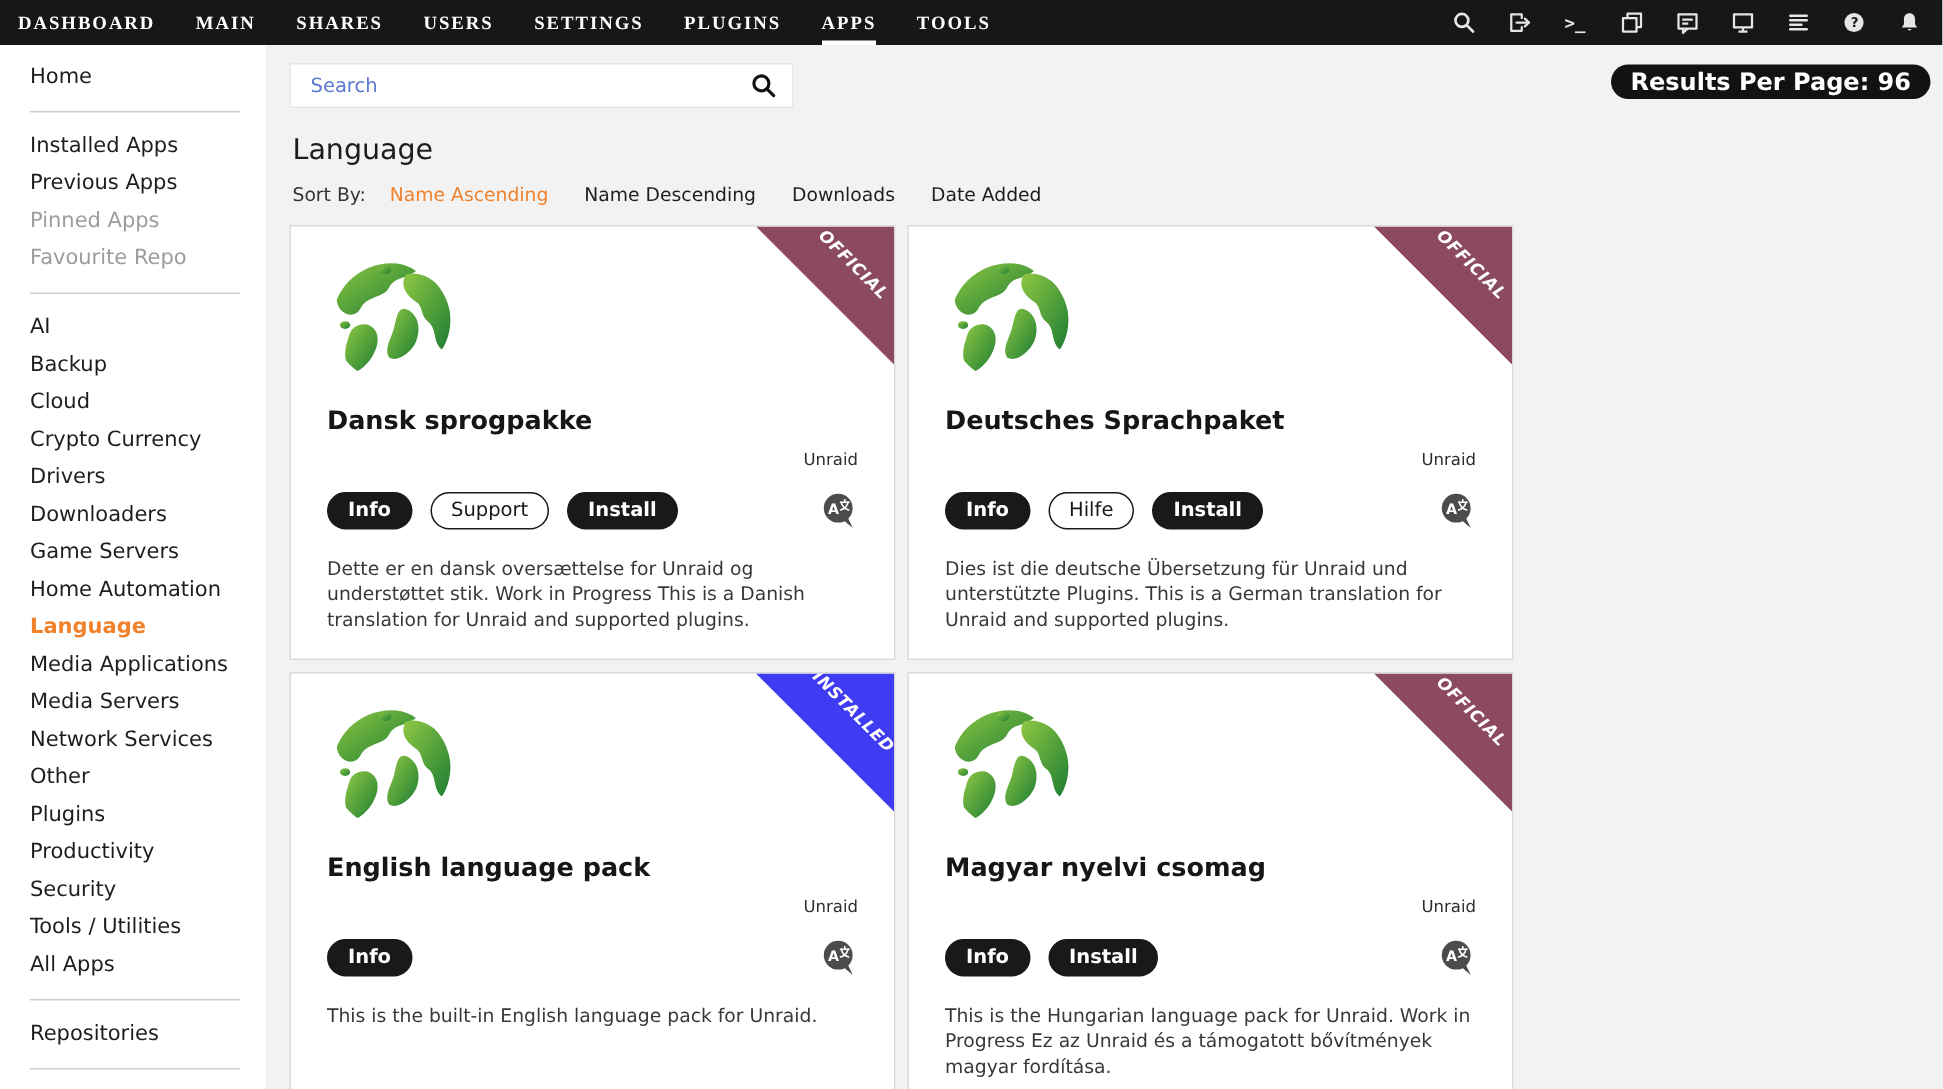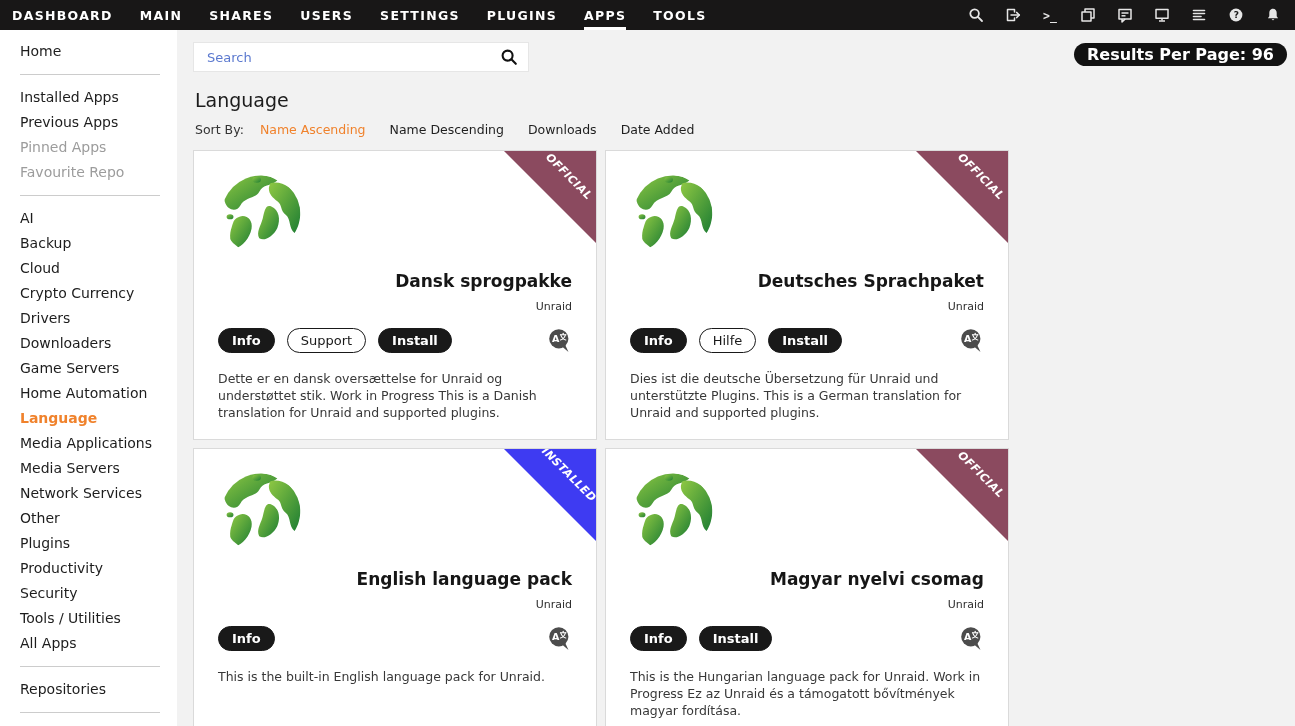--- a/index.html
+++ b/index.html
@@ -10,21 +10,21 @@
   }
   
   .topnav{
     height:30px;background:#181717;display:flex;align-items:stretch;
     padding:0 14px 0 12px;box-sizing:border-box;
   }
   .topnav-menu{display:flex;align-items:stretch;gap:27px;}
   .nav-item{
     color:#fff;font-size:12.5px;font-weight:bold;letter-spacing:1.3px;
     display:flex;align-items:center;cursor:pointer;border-bottom:3px solid transparent;
-    padding-top:3px;box-sizing:border-box;text-decoration:none;
+    padding-top:3px;box-sizing:border-box;text-decoration:none;font-family:Liberation Serif, serif;
   }
   .nav-item.active{border-bottom:3px solid #fff;}
   .topnav-icons{margin-left:auto;display:flex;align-items:center;gap:21px;}
   .topnav-icons .tn-icon{display:flex;align-items:center;cursor:pointer;}
   .topnav-icons svg{display:block;}
   
   .sidebar{
     position:absolute;top:30px;left:0;width:177px;height:696px;
     background:#fff;box-sizing:border-box;padding-top:9px;
   }
@@ -65,21 +65,21 @@
     min-height:282px;padding:21px 24px 18px;overflow:hidden;
   }
   .ribbon{position:absolute;top:0;right:0;width:0;height:0;
     border-top:92px solid #8b4a5f;border-left:92px solid transparent;}
   .ribbon-label{
     position:absolute;top:19px;right:-23px;width:100px;text-align:center;
     transform:rotate(45deg);color:#fff;font-size:11px;font-style:italic;
     font-weight:bold;letter-spacing:0.5px;
   }
   .globe{width:86px;height:86px;display:block;}
-  .card-title{font-size:17px;font-weight:bold;color:#161616;margin:13px 0 0;text-align:right;}
+  .card-title{font-size:17px;font-weight:bold;color:#161616;margin:13px 0 0;}
   .card-author{font-size:11px;color:#2e2e2e;margin-top:9px;text-align:right;}
   .card-actions{display:flex;align-items:center;gap:12px;margin-top:15px;}
   .btn{
     border-radius:14px;font-size:13px;padding:3px 13px;line-height:17px;cursor:pointer;
     font-family:"DejaVu Sans","Liberation Sans",sans-serif;
   }
   .btn.solid{background:#191919;color:#fff;border:1.5px solid #191919;font-weight:bold;}
   .btn.outline{background:#fff;color:#191919;border:1.5px solid #191919;font-weight:normal;}
   .lang-icon{margin-left:auto;width:25px;height:25px;}
   .card-desc{margin:17px 0 0;font-size:12.5px;line-height:17px;color:#383838;max-width:362px;}

